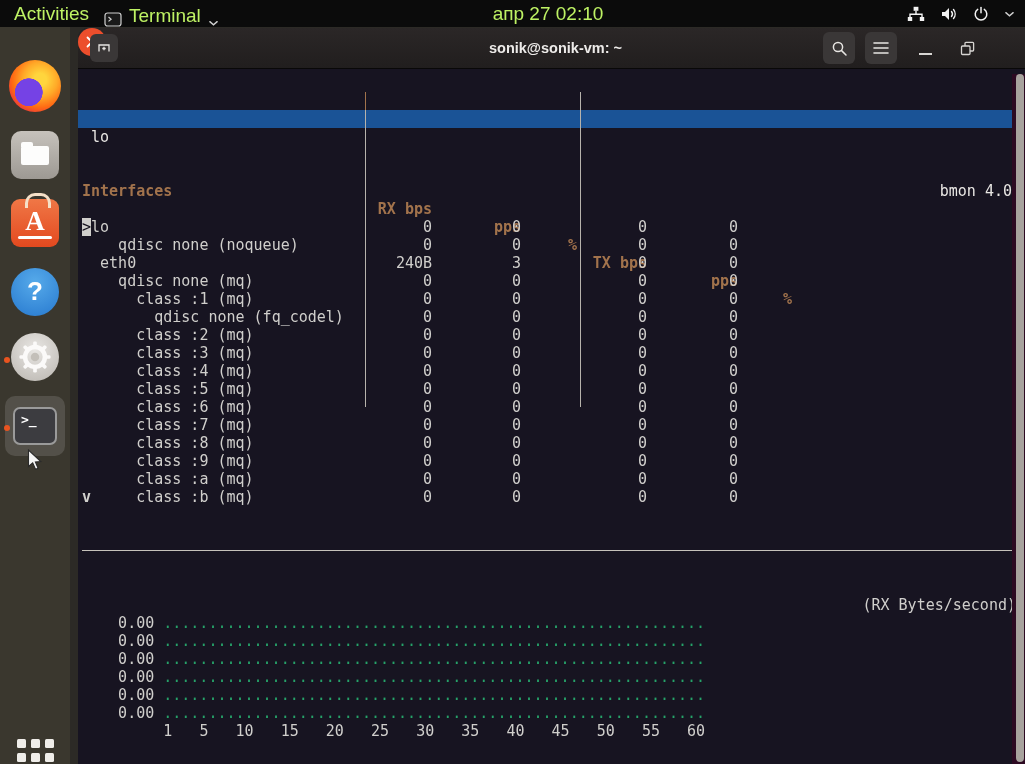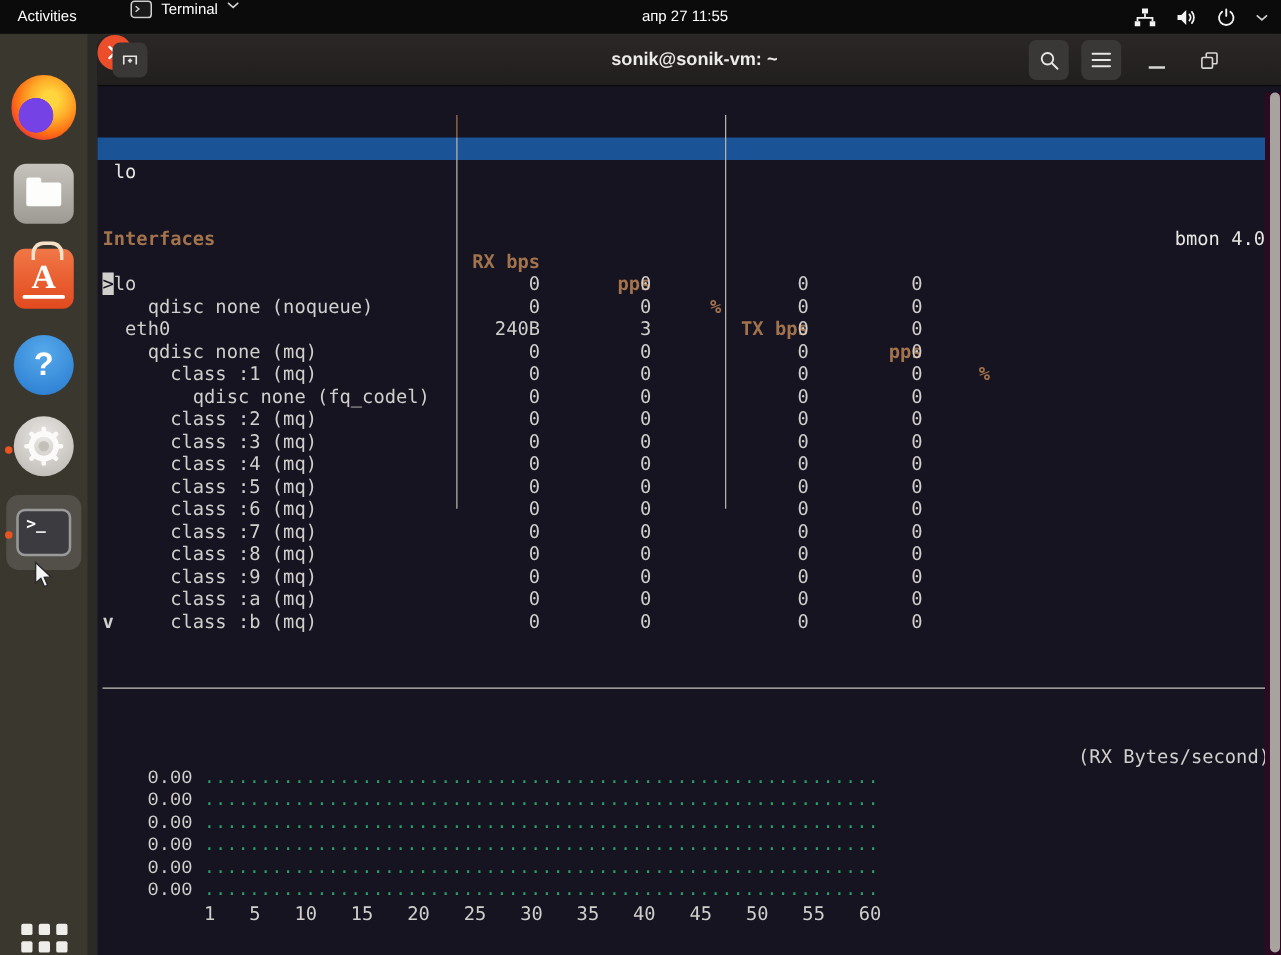--- a/index.html
+++ b/index.html
@@ -1,22 +1,22 @@
 <!DOCTYPE html>
 <html><head>
 <meta charset="utf-8">
 <style>
   html,body{margin:0;padding:0;}
   body{width:1025px;height:764px;position:relative;overflow:hidden;background:#2c2a26;
        font-family:"Liberation Sans",sans-serif;}
 
   
-  .topbar{position:absolute;left:0;top:0;width:1025px;height:27px;background:#0b0b0b;color:#ffffff;font-size:12px;z-index:50;}
+  .topbar{position:absolute;left:0;top:0;width:1025px;height:27px;background:#0b0b0b;color:#bef264;font-size:19px;z-index:50;}
   .activities{position:absolute;left:14px;top:0;line-height:27px;cursor:default;}
-  .appmenu{position:absolute;left:104px;top:0;height:27px;display:flex;align-items:flex-start;gap:7px;}
+  .appmenu{position:absolute;left:104px;top:0;height:27px;display:flex;align-items:flex-end;gap:7px;}
   .clock{position:absolute;left:548px;top:0;transform:translateX(-50%);line-height:27px;}
   .tray{position:absolute;right:10px;top:0;height:27px;display:flex;align-items:center;gap:15px;}
 
   
   .dock{position:absolute;left:0;top:27px;width:70px;height:737px;background:#3a372e;z-index:40;}
   .dock-item{position:absolute;left:11px;width:48px;height:48px;cursor:pointer;}
   .firefox{left:9px;top:33px;width:52px;height:52px;border-radius:50%;
     background:radial-gradient(circle at 38% 62%, #7542e5 0 30%, rgba(0,0,0,0) 31%),
                radial-gradient(circle at 60% 38%, #ffd53d 0 14%, #ffaa28 38%, #ff6a13 62%, #e62e42 82%, #c01e6d 100%);}
   .files-sq{left:11px;top:104px;background:linear-gradient(#c6c2bc,#9d9993);border-radius:10px;}
@@ -65,21 +65,21 @@
   .tlabel{position:absolute;}
   .tcell{position:absolute;text-align:right;}
   .c1{left:264px;width:90px;} .c2{left:353px;width:90px;} .c3{left:459px;width:40px;}
   .c4{left:479px;width:90px;} .c5{left:570px;width:90px;} .c6{left:674px;width:40px;}
   .vline{position:absolute;width:1px;background:#b7b3ac;}
   .vl1{left:287px;top:36px;height:297px;} .vl2{left:502px;top:18px;height:315px;}
   .vl1h{left:287px;top:18px;height:18px;background:#A2734C;}
   .hsep{position:relative;height:18px;}
   .hsep i{position:absolute;left:4px;right:2px;top:8px;border-top:1px solid #c6c2bb;}
   .gtitle{height:18px;padding-left:calc(4px + 30ch);text-align:right;}
-  .gline{height:18px;font-family:Liberation Mono, monospace;}
+  .gline{height:18px;}
   .gy{display:inline-block;margin-left:4px;width:8ch;text-align:right;}
   .gdots{margin-left:1ch;letter-spacing:0;}
   .gaxis{height:18px;padding-left:calc(4px + 9ch);}
 
   
   .sb-track{position:absolute;left:934px;top:46px;width:21px;height:690px;background:#2d0a22;}
   .sb-thumb{position:absolute;left:938px;top:46px;width:8px;height:688px;background:#a8a39e;border-radius:4px;cursor:pointer;}
 
   .cursor{position:absolute;left:27px;top:449px;z-index:90;}
 </style>
@@ -91,21 +91,21 @@
   <span class="appmenu">
     <svg width="18" height="15" viewBox="0 0 18 15">
         <rect x="1" y="1" width="16" height="13" rx="2.5" fill="#1a1a1a" stroke="#cfcfcf" stroke-width="1.2"></rect>
         <path d="M4.5 5l2.6 2.2-2.6 2.2" stroke="#cfcfcf" stroke-width="1.2" fill="none"></path>
       </svg>
     <span>Terminal</span>
     <svg width="11" height="8" viewBox="0 0 12 8" fill="none" stroke="#cfcfcf" stroke-width="1.5" stroke-linecap="round">
         <path d="M2 2.5l4 3.5 4-3.5"></path>
       </svg>
   </span>
-  <span class="clock">апр 27 11:55</span>
+  <span class="clock">апр 27 02:10</span>
   <span class="tray">
     <svg width="18" height="16" viewBox="0 0 18 16">
         <rect x="6.6" y="0.8" width="4.8" height="4" fill="#f2f2f2"></rect>
         <path d="M9 4.8v3.4M3 11V8.2h12V11" stroke="#f2f2f2" stroke-width="1.4" fill="none"></path>
         <rect x="0.8" y="11" width="4.4" height="4" fill="#f2f2f2"></rect>
         <rect x="12.8" y="11" width="4.4" height="4" fill="#f2f2f2"></rect>
       </svg>
     <svg width="18" height="16" viewBox="0 0 18 16">
         <path fill="#f2f2f2" d="M2 6h3l4-4v12l-4-4H2z"></path>
         <path d="M11.5 5.5a4 4 0 010 5M13.5 3.5a7 7 0 010 9" stroke="#f2f2f2" stroke-width="1.4" fill="none" stroke-linecap="round"></path>

